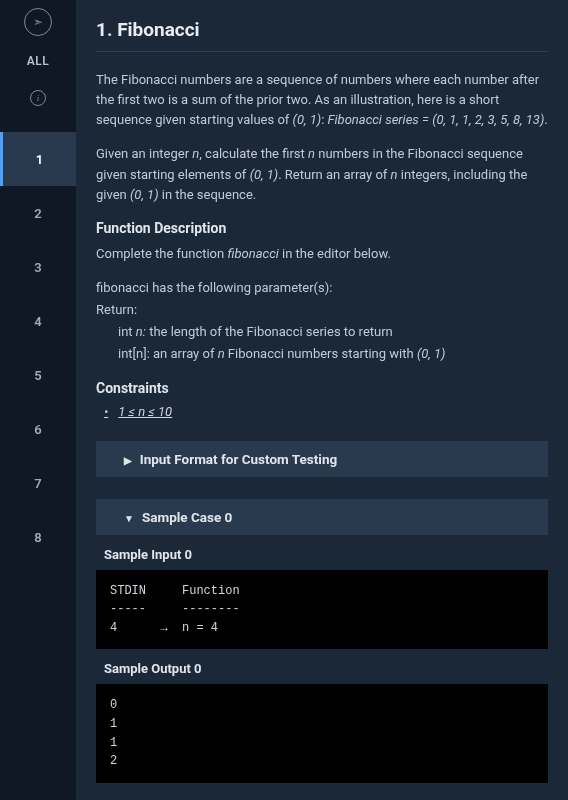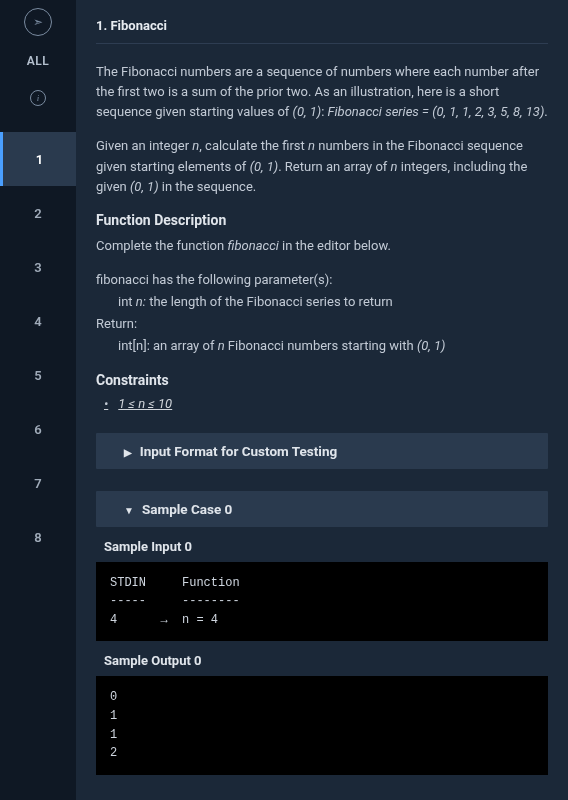--- a/index.html
+++ b/index.html
@@ -71,21 +71,21 @@
       color: #ffffff;
       border-left: 3px solid #4a9fff;
       padding-left: 0;
     }
     .content {
       flex: 1;
       padding: 18px 20px 0 20px;
       overflow-y: auto;
     }
     h1 {
-      font-size: 13px;
+      font-size: 19px;
       font-weight: 700;
       color: #e8ecf1;
       margin-bottom: 10px;
     }
     .divider {
       height: 1px;
       background: #2e3d52;
       margin-bottom: 18px;
     }
     p {
@@ -179,24 +179,24 @@
     <span>Given an integer </span><em>n</em><span>, calculate the first </span><em>n</em><span> numbers in the Fibonacci sequence given starting elements of </span><em>(0, 1)</em><span>. Return an array of </span><em>n</em><span> integers, including the given </span><em>(0, 1)</em><span> in the sequence.</span>
   </p>
 
   <h3>Function Description</h3>
   <p>
     <span>Complete the function </span><em>fibonacci</em><span> in the editor below.</span>
   </p>
 
   <div class="p-block">
     <div class="p-line">fibonacci has the following parameter(s):</div>
+    <div class="p-line">Return:</div>
     <div class="p-line indent">
       <span>int </span><em>n:</em><span>  the length of the Fibonacci series to return</span>
     </div>
-    <div class="p-line">Return:</div>
     <div class="p-line indent">
       <span>int[n]: an array of </span><em>n</em><span> Fibonacci numbers starting with </span><em>(0, 1)</em>
     </div>
   </div>
 
   <h3>Constraints</h3>
   <ul>
     <li>1 ≤ n ≤ 10</li>
   </ul>
 

